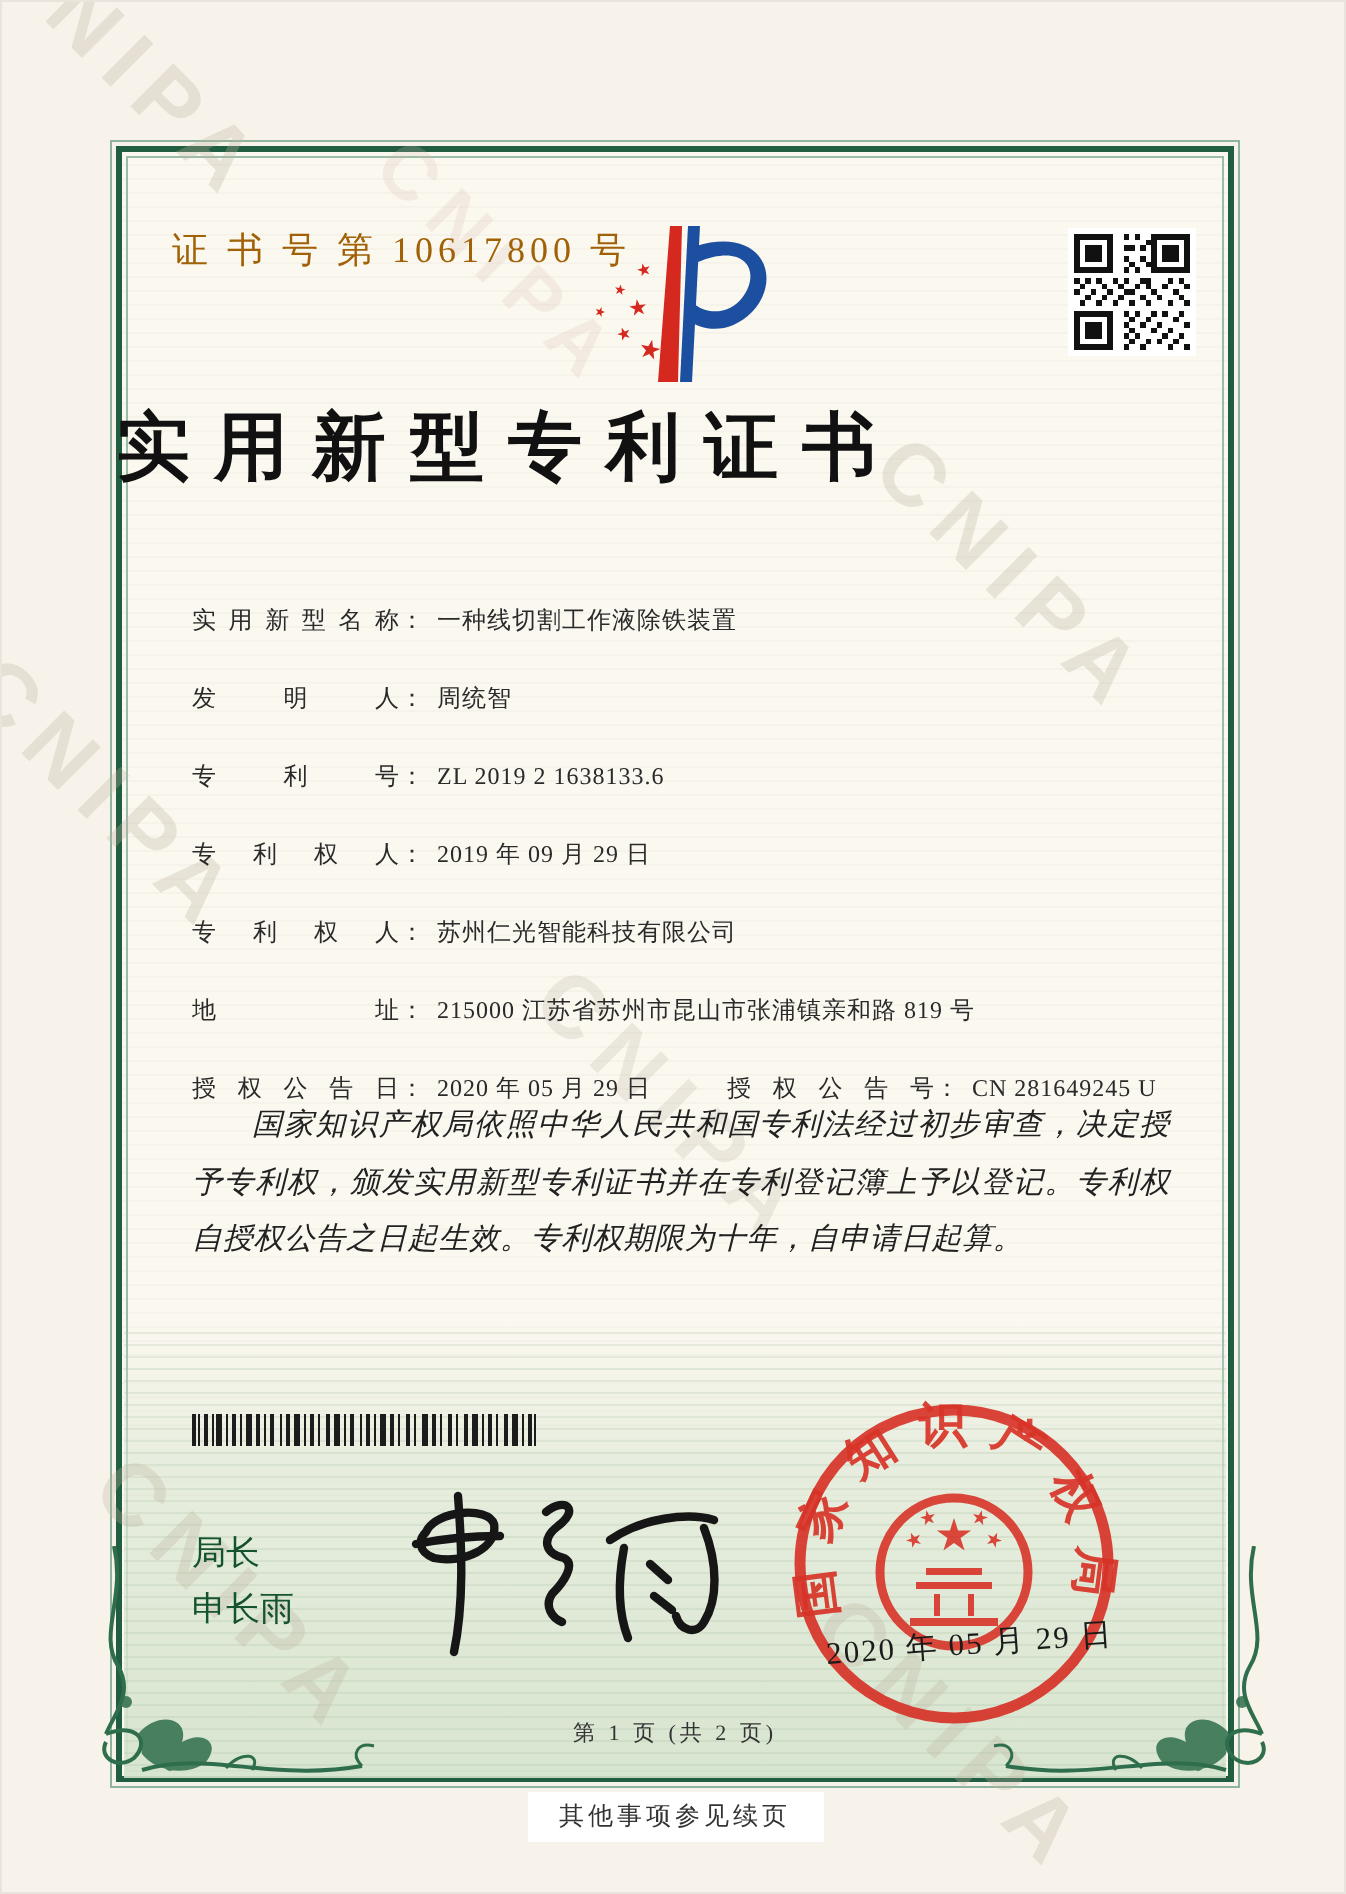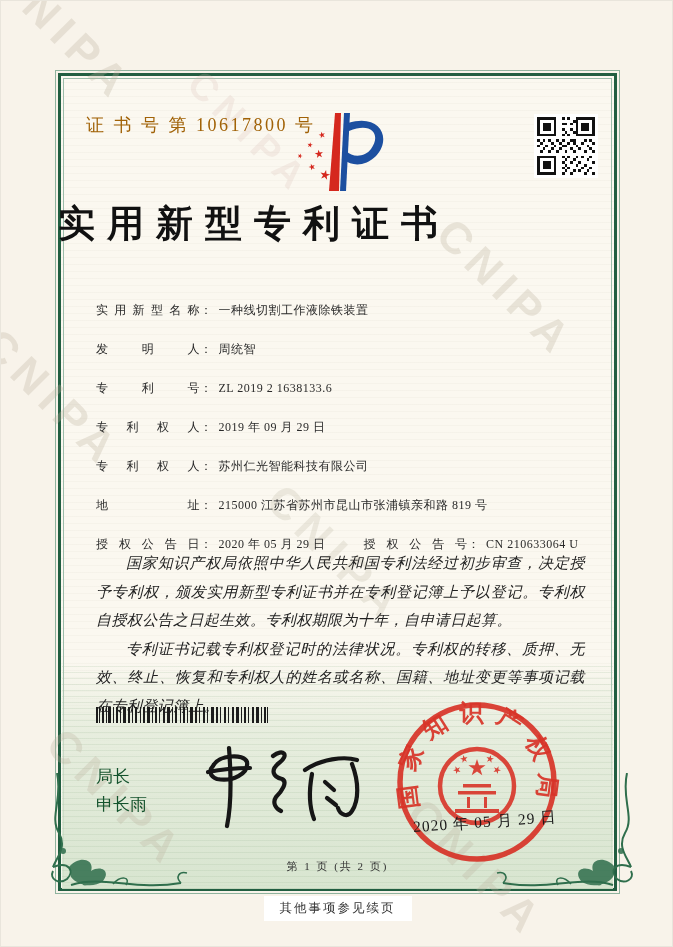--- a/index.html
+++ b/index.html
@@ -178,27 +178,26 @@
       <div class="frow">
         <span class="fl">专利权人</span><span class="colon">：</span><span>2019 年 09 月 29 日</span>
       </div>
       <div class="frow">
         <span class="fl">专利权人</span><span class="colon">：</span><span>苏州仁光智能科技有限公司</span>
       </div>
       <div class="frow">
         <span class="fl">地址</span><span class="colon">：</span><span>215000 江苏省苏州市昆山市张浦镇亲和路 819 号</span>
       </div>
       <div class="frow grant">
-        <span class="fl">授权公告日</span><span class="colon">：</span><span>2020 年 05 月 29 日</span><span class="col2"><span class="fl2">授权公告号</span><span class="colon">：</span><span>CN 210633064 U</span></span>
+        <span class="fl">授权公告日</span><span class="colon">：</span><span>2020 年 05 月 29 日</span><span class="col2"><span class="fl2">授权公告号</span><span class="colon">：</span><span>CN 281649245 U</span></span>
       </div>
     </div>
 
     <div class="paras">
       <p>国家知识产权局依照中华人民共和国专利法经过初步审查，决定授予专利权，颁发实用新型专利证书并在专利登记簿上予以登记。专利权自授权公告之日起生效。专利权期限为十年，自申请日起算。</p>
-      <p>专利证书记载专利权登记时的法律状况。专利权的转移、质押、无效、终止、恢复和专利权人的姓名或名称、国籍、地址变更等事项记载在专利登记簿上。</p>
     </div>
 
     <svg class="barcode" width="172" height="16" viewBox="0 0 172 16">
       <path fill="#1c1c1c" d="M0 0h2v16H0z M3 0h1v16H3z M6 0h2v16H6z M10 0h1v16h-1z M12 0h3v16h-3z M17 0h1v16h-1z M20 0h2v16h-2z M24 0h1v16h-1z M27 0h3v16h-3z M32 0h2v16h-2z M36 0h1v16h-1z M39 0h2v16h-2z M44 0h1v16h-1z M47 0h2v16h-2z M51 0h3v16h-3z M56 0h1v16h-1z M59 0h2v16h-2z M63 0h1v16h-1z M67 0h2v16h-2z M71 0h3v16h-3z M76 0h1v16h-1z M79 0h2v16h-2z M84 0h1v16h-1z M87 0h2v16h-2z M91 0h1v16h-1z M94 0h3v16h-3z M99 0h2v16h-2z M103 0h1v16h-1z M107 0h2v16h-2z M111 0h1v16h-1z M115 0h3v16h-3z M120 0h2v16h-2z M124 0h1v16h-1z M128 0h2v16h-2z M132 0h1v16h-1z M136 0h2v16h-2z M140 0h3v16h-3z M145 0h1v16h-1z M148 0h2v16h-2z M152 0h1v16h-1z M156 0h2v16h-2z M160 0h3v16h-3z M165 0h1v16h-1z M168 0h2v16h-2z M171 0h1v16h-1z"></path>
     </svg>
 
     <div class="signer">
       <div>局长</div>
       <div>申长雨</div>
     </div>

